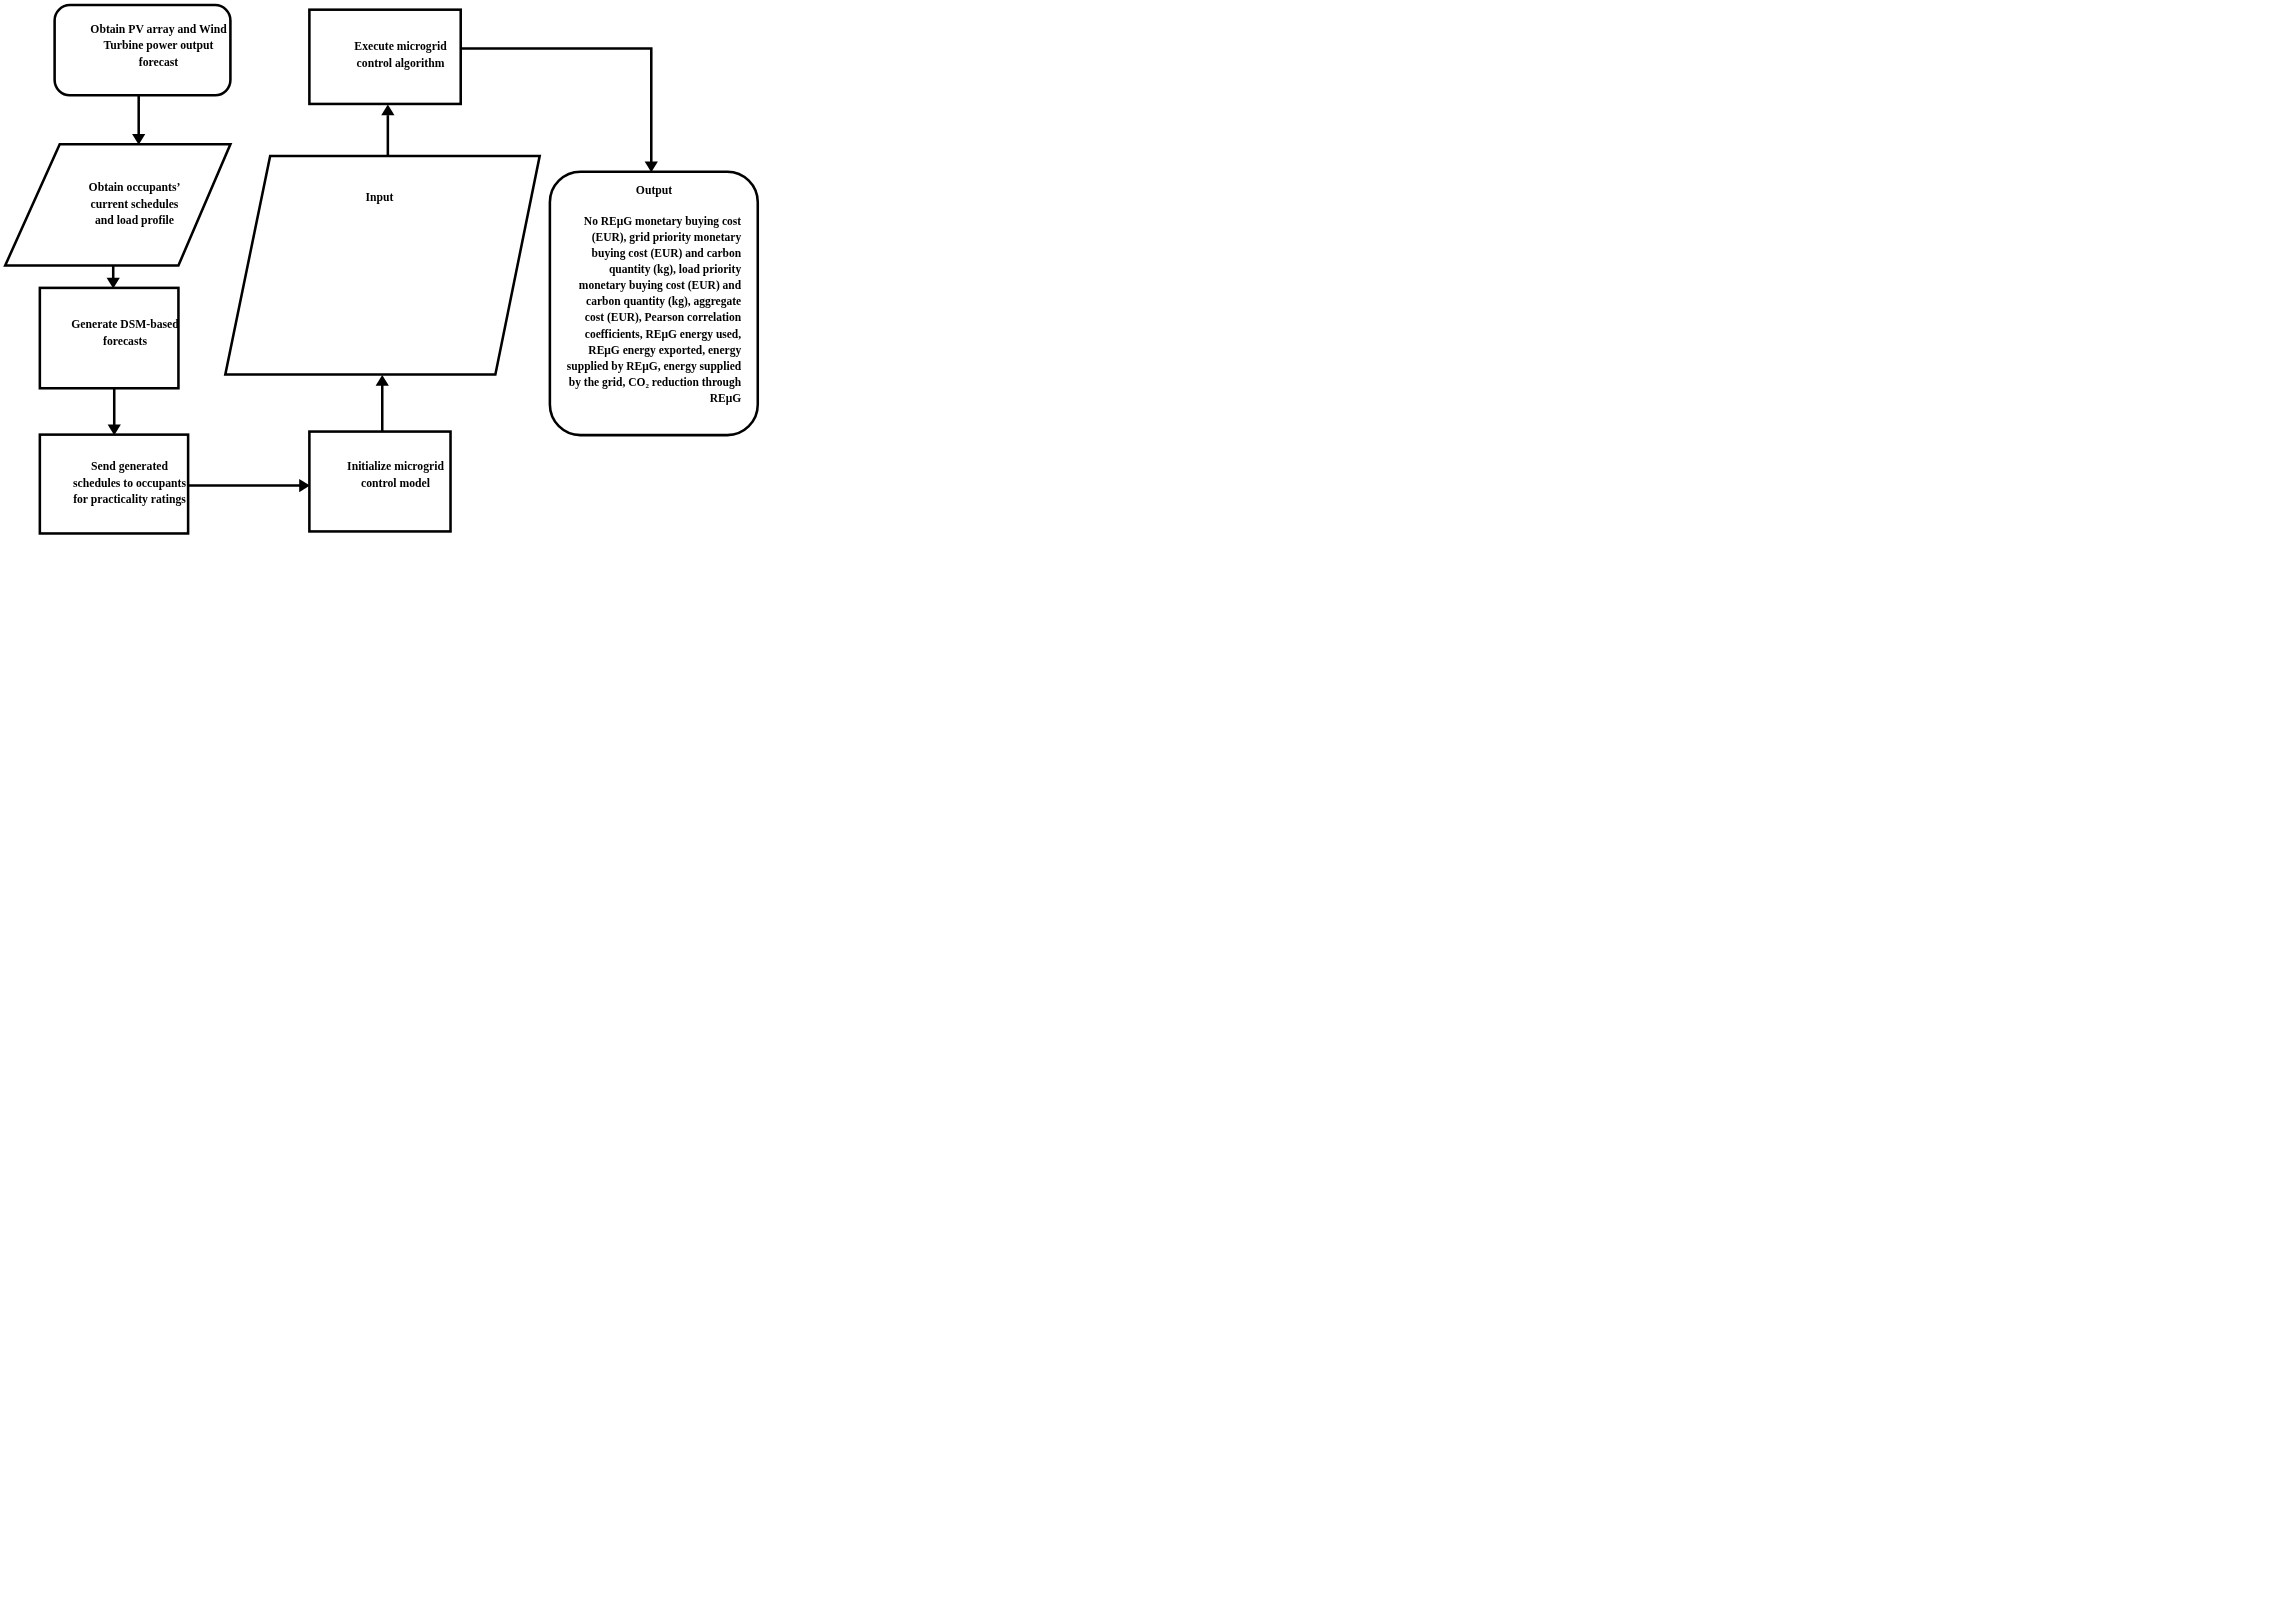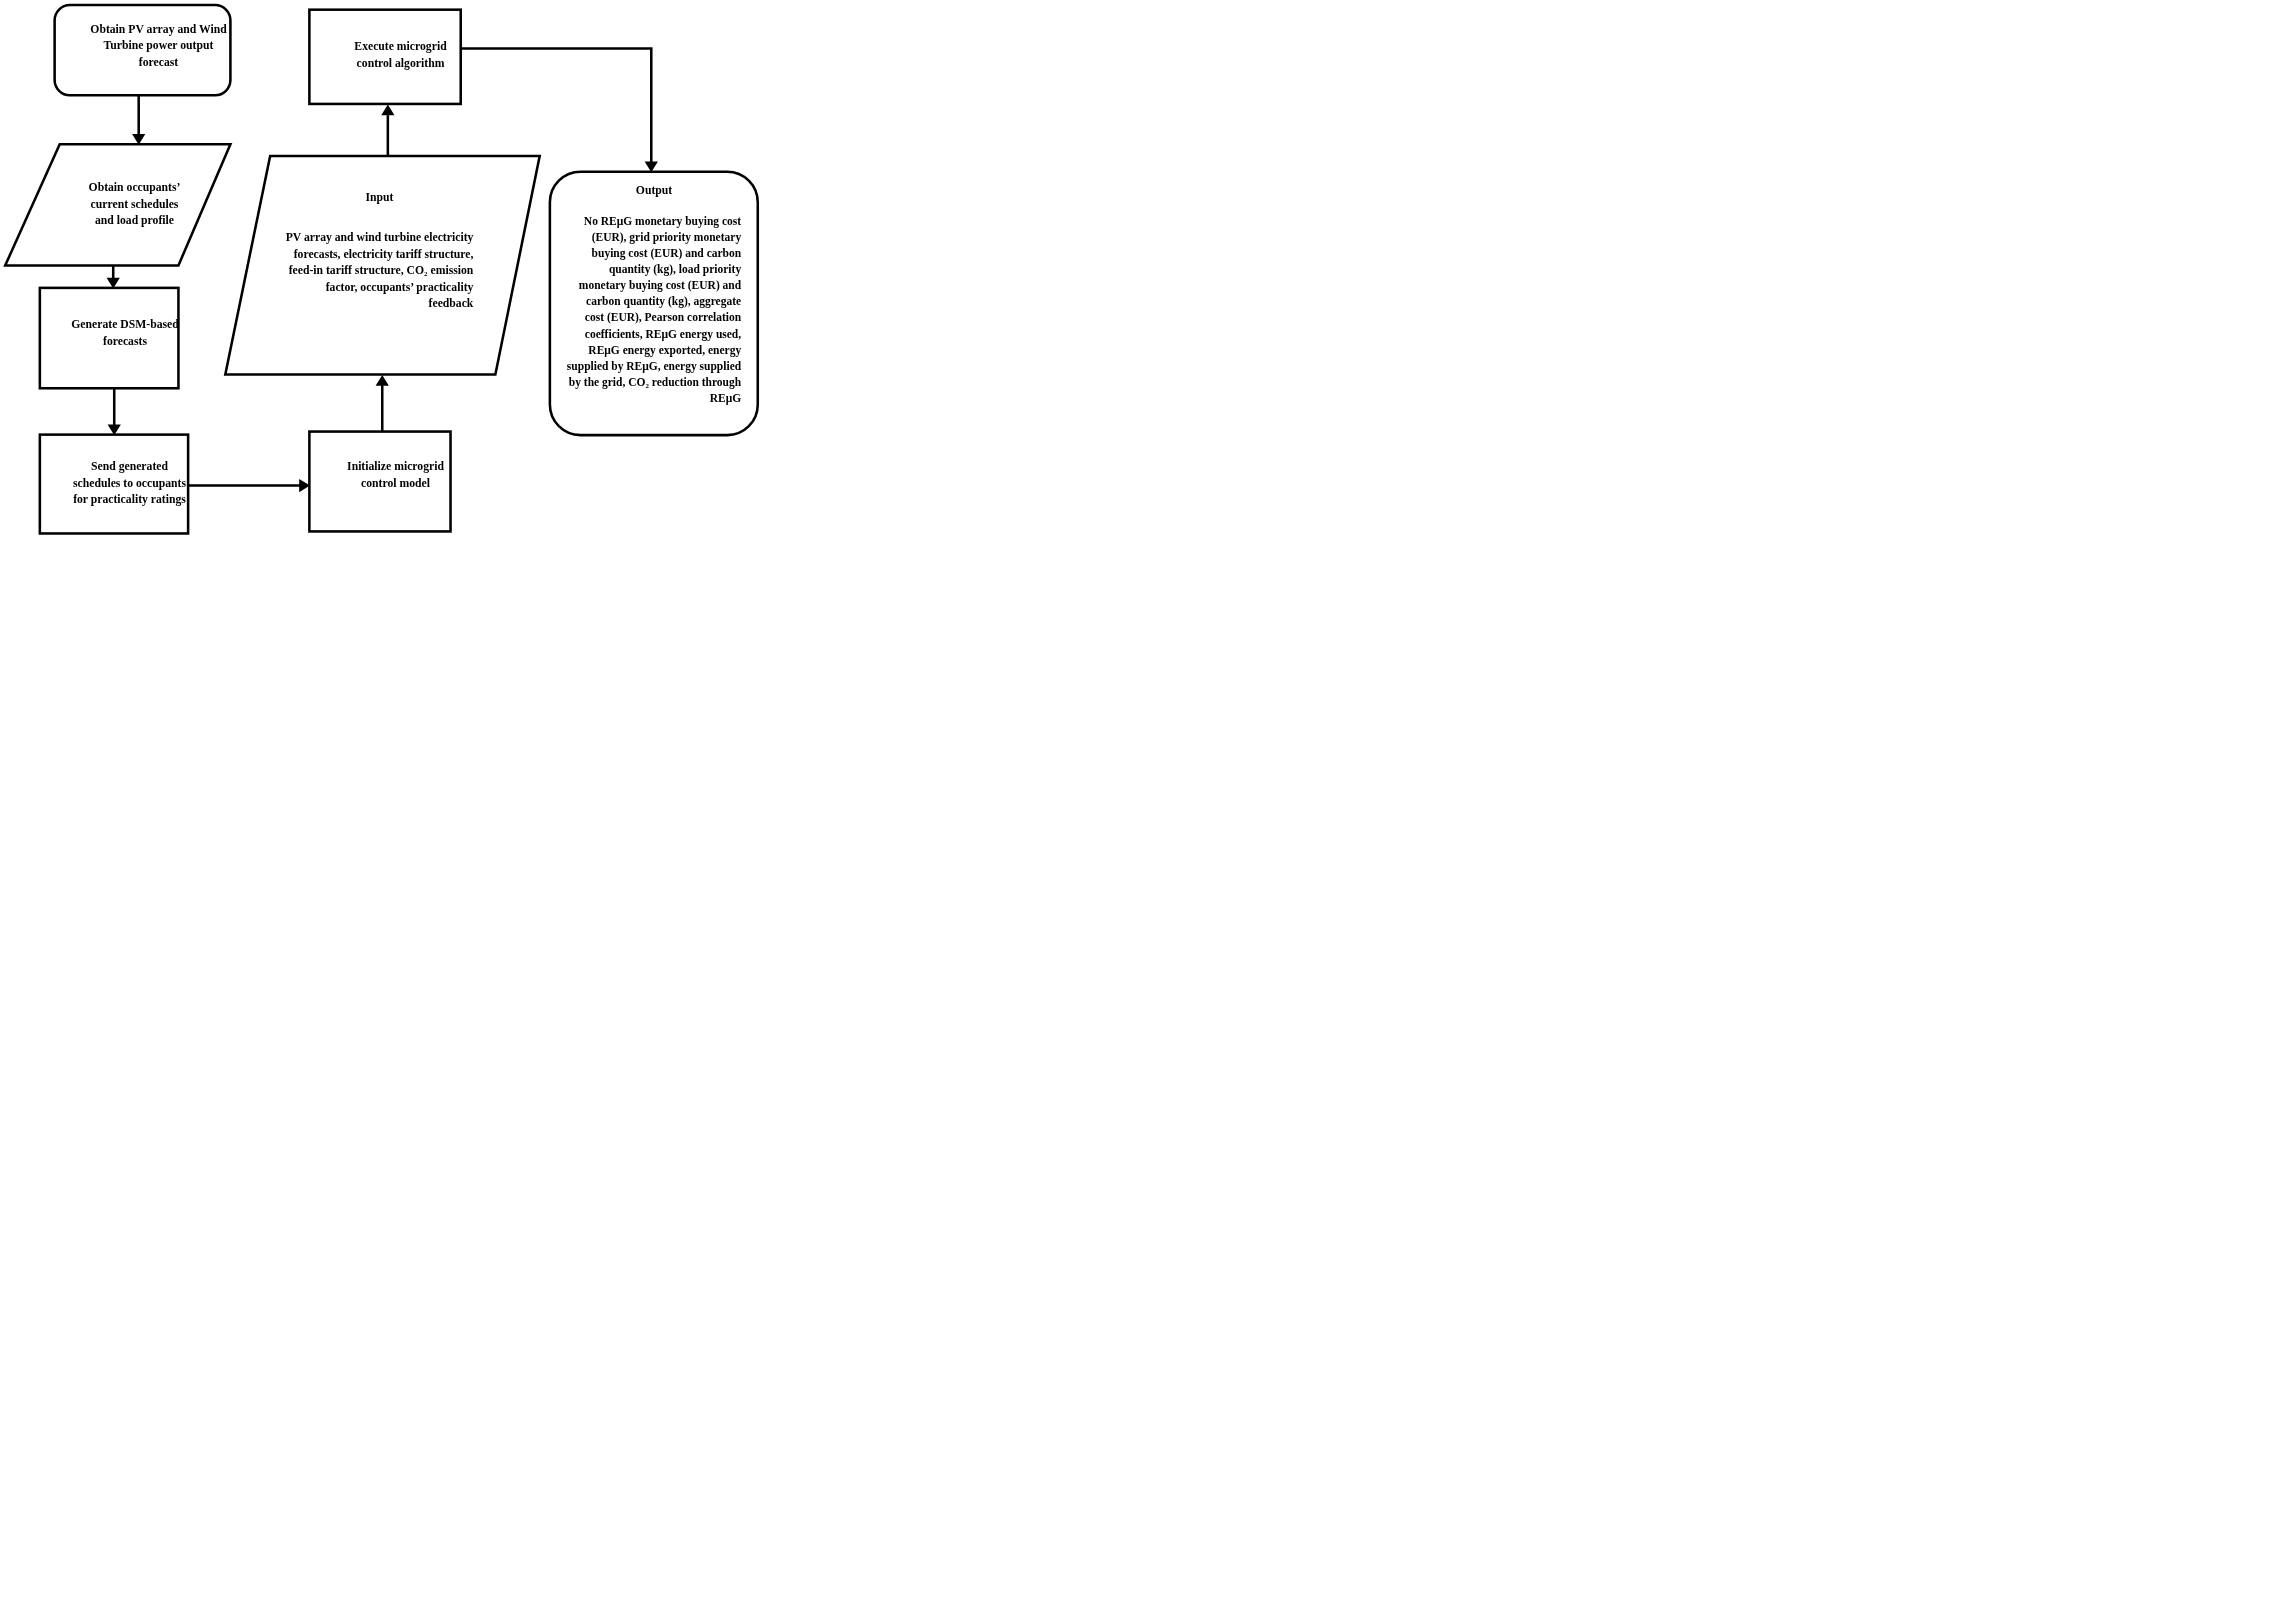--- a/index.html
+++ b/index.html
@@ -122,25 +122,20 @@
 for practicality ratings</div>
 
   <div class="node-label" style="left:314px; top:443px; width:131px; height:66px;">Initialize microgrid
 control model</div>
 
   <div class="node-label" style="left:314px; top:20.4px; width:141px; height:71px;">Execute microgrid
 control algorithm</div>
 
   <div class="node-block" style="left:237px; top:190px; width:285px;">
     <div class="block-title" id="input-title">Input</div>
-    <div class="block-body">PV array and wind turbine electricity
-forecasts, electricity tariff structure,
-feed-in tariff structure, CO₂ emission
-factor, occupants’ practicality
-feedback</div>
   </div>
 
   <div class="node-block" style="left:547px; top:183px; width:214px;">
     <div class="block-title" id="output-title">Output</div>
     <div class="block-body" id="output-body">No REμG monetary buying cost
 (EUR), grid priority monetary
 buying cost (EUR) and carbon
 quantity (kg), load priority
 monetary buying cost (EUR) and
 carbon quantity (kg), aggregate

